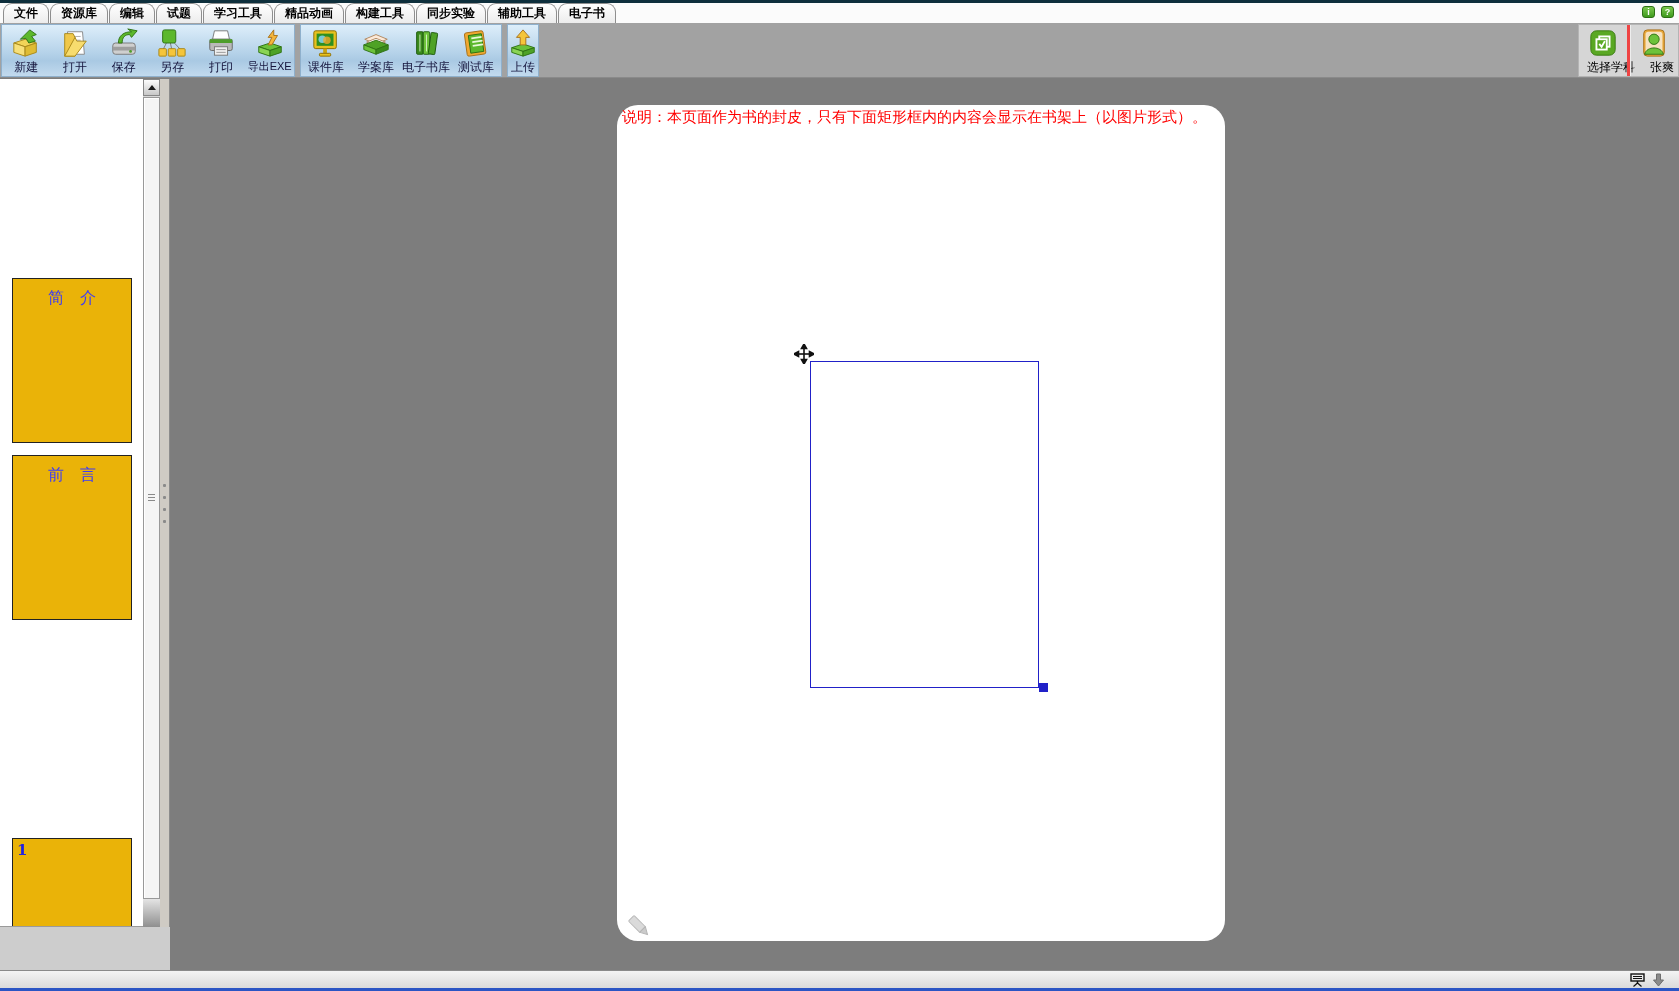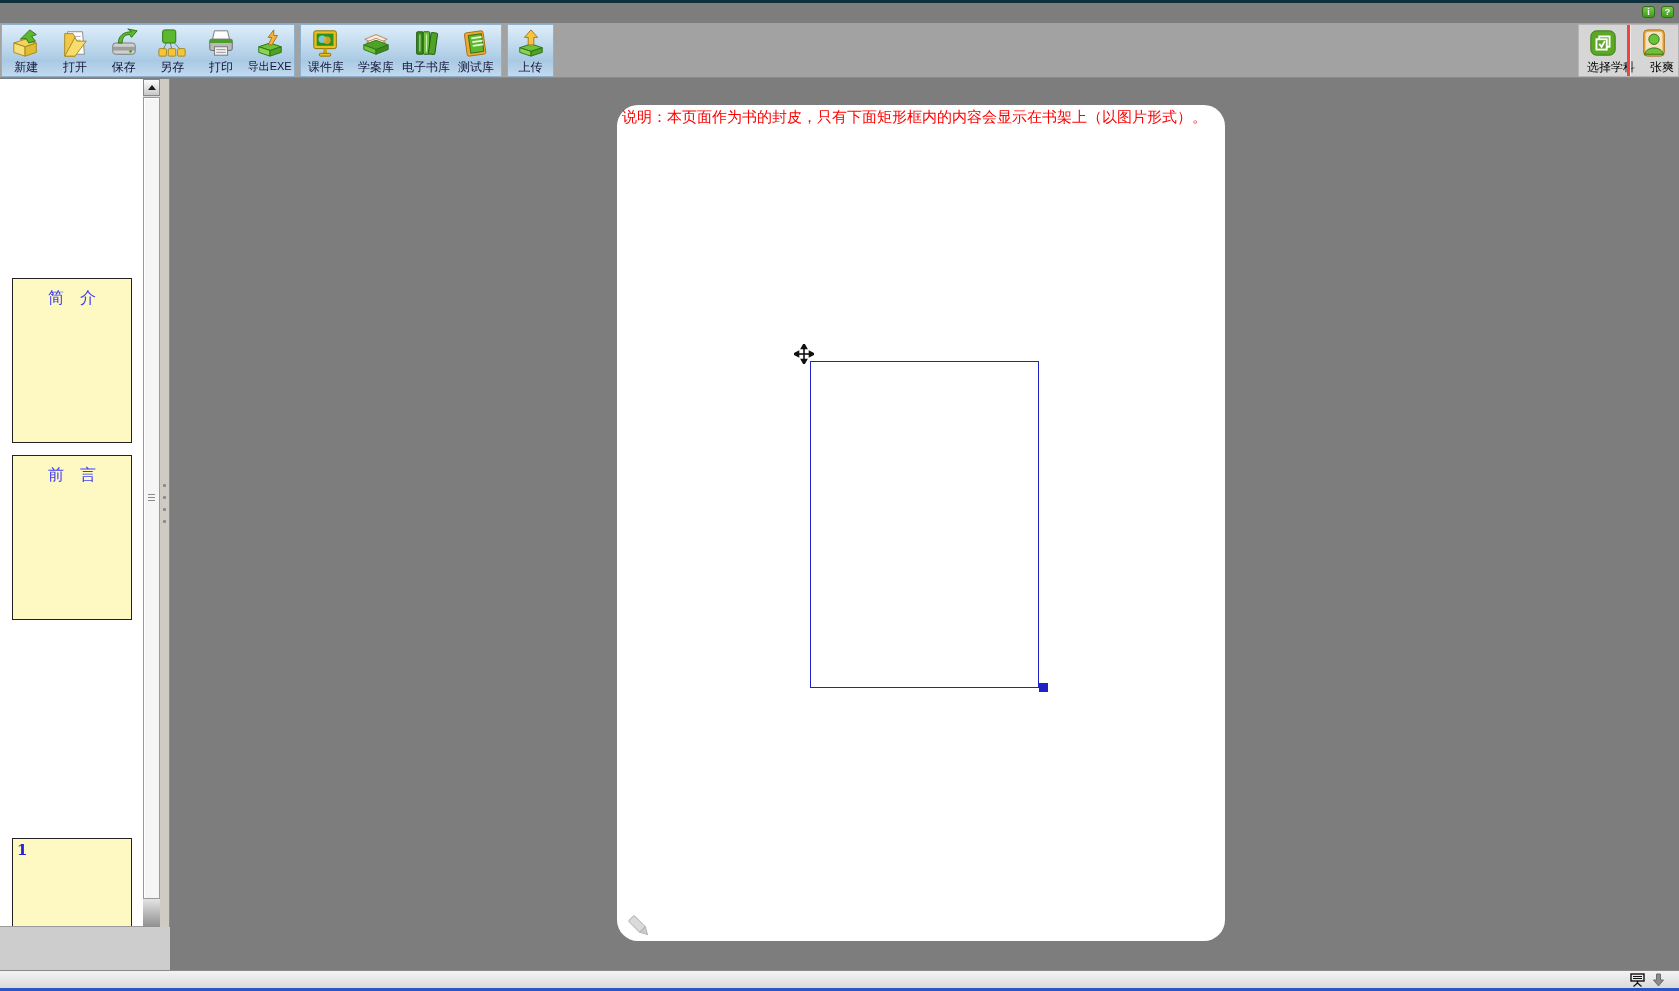--- a/index.html
+++ b/index.html
@@ -24,34 +24,34 @@
   .winicon.help { left:1661px; }
 
   
   .toolbar { position:absolute; left:0; top:23px; width:1679px; height:55px;
              background:#a2a2a2; border-bottom:1px solid #8a8a8a; }
   .tb-group { position:absolute; top:1px; height:53px; display:flex;
               background:linear-gradient(180deg,#ddeefa 0%,#b5d2e9 55%,#a9c9e3 70%,#c2daee 100%);
               border:1px solid #8fb0cc; }
   .g-file    { left:1px;    width:294px; }
   .g-library { left:300px;  width:202px; }
-  .g-upload  { left:507px;  width:47px;  }
+  .g-upload  { left:507px;  width:32px;  }
   .g-right   { left:1578px; width:101px; background:#d6d6d6; border:1px solid #b4b4b4; }
   .tbtn { flex:1; display:flex; flex-direction:column; align-items:center; justify-content:flex-start;
           padding-top:3px; cursor:default; min-width:0; }
   .tbtn .ticon { width:30px; height:30px; }
   .tbtn .tlabel { margin-top:1px; font-size:12px; color:#14143c; white-space:nowrap; }
   .tbtn.small-label .tlabel { font-size:11px; }
   .g-right .tbtn .tlabel { color:#000;padding-left:16px; }
   .g-right .tbtn + .tbtn { border-left:3px solid #ef4444; box-shadow:inset 1px 0 0 #eee; }
 
   
   .sidebar { position:absolute; left:0; top:79px; width:160px; height:848px; background:#ffffff;
              overflow:hidden; border-bottom:1px solid #9a9a9a; }
-  .thumb { position:absolute; left:12px; width:120px; height:165px; background:#fef9c3;
+  .thumb { position:absolute; left:12px; width:120px; height:165px; background:#eab308;
            border:1px solid #222; cursor:pointer; }
   .thumb .ttitle { display:block; padding-top:9px; text-align:center; color:#3c3cf8; font-size:16px; }
   .thumb-selected { position:absolute; left:4px; top:6px; width:135px; height:180px;
                     border:3px solid #0000c8; padding:2px; background:#fff; cursor:pointer; }
   .thumb-selected .inner { width:100%; height:100%; border:1px solid #222; }
   .thumb-selected .ttitle { display:block; padding-top:9px; text-align:center; color:#3c3cf8; font-size:16px; }
   .thumb.page-num .ttitle { text-align:left; padding:2px 0 0 4px; font-family:"DejaVu Serif",serif;
                             font-weight:bold; font-size:15px; color:#2222e0; }
 
   
@@ -94,20 +94,32 @@
   .sb-down { right:13px; }
   .bottomline { position:absolute; left:0; top:988px; width:1679px; height:3px; background:#2b55c4; }
 </style>
 </head>
 <body>
 
 <div id="app">
 
   <div class="topline"></div>
 
+  <div class="tabbar">
+    <div class="tab">文件</div>
+    <div class="tab">资源库</div>
+    <div class="tab">编辑</div>
+    <div class="tab">试题</div>
+    <div class="tab">学习工具</div>
+    <div class="tab">精品动画</div>
+    <div class="tab">构建工具</div>
+    <div class="tab">同步实验</div>
+    <div class="tab">辅助工具</div>
+    <div class="tab">电子书</div>
+  </div>
   <div class="winicon info">i</div>
   <div class="winicon help">?</div>
 
   <div class="toolbar">
 
     <div class="tb-group g-library">
       <div class="tbtn">
         <svg class="ticon" viewBox="0 0 32 32">
           <rect x="3" y="3" width="24" height="19" rx="2" fill="#e8c21e" stroke="#8a6a00"></rect>
           <rect x="6" y="6" width="18" height="13" fill="#2f8f1f"></rect>

